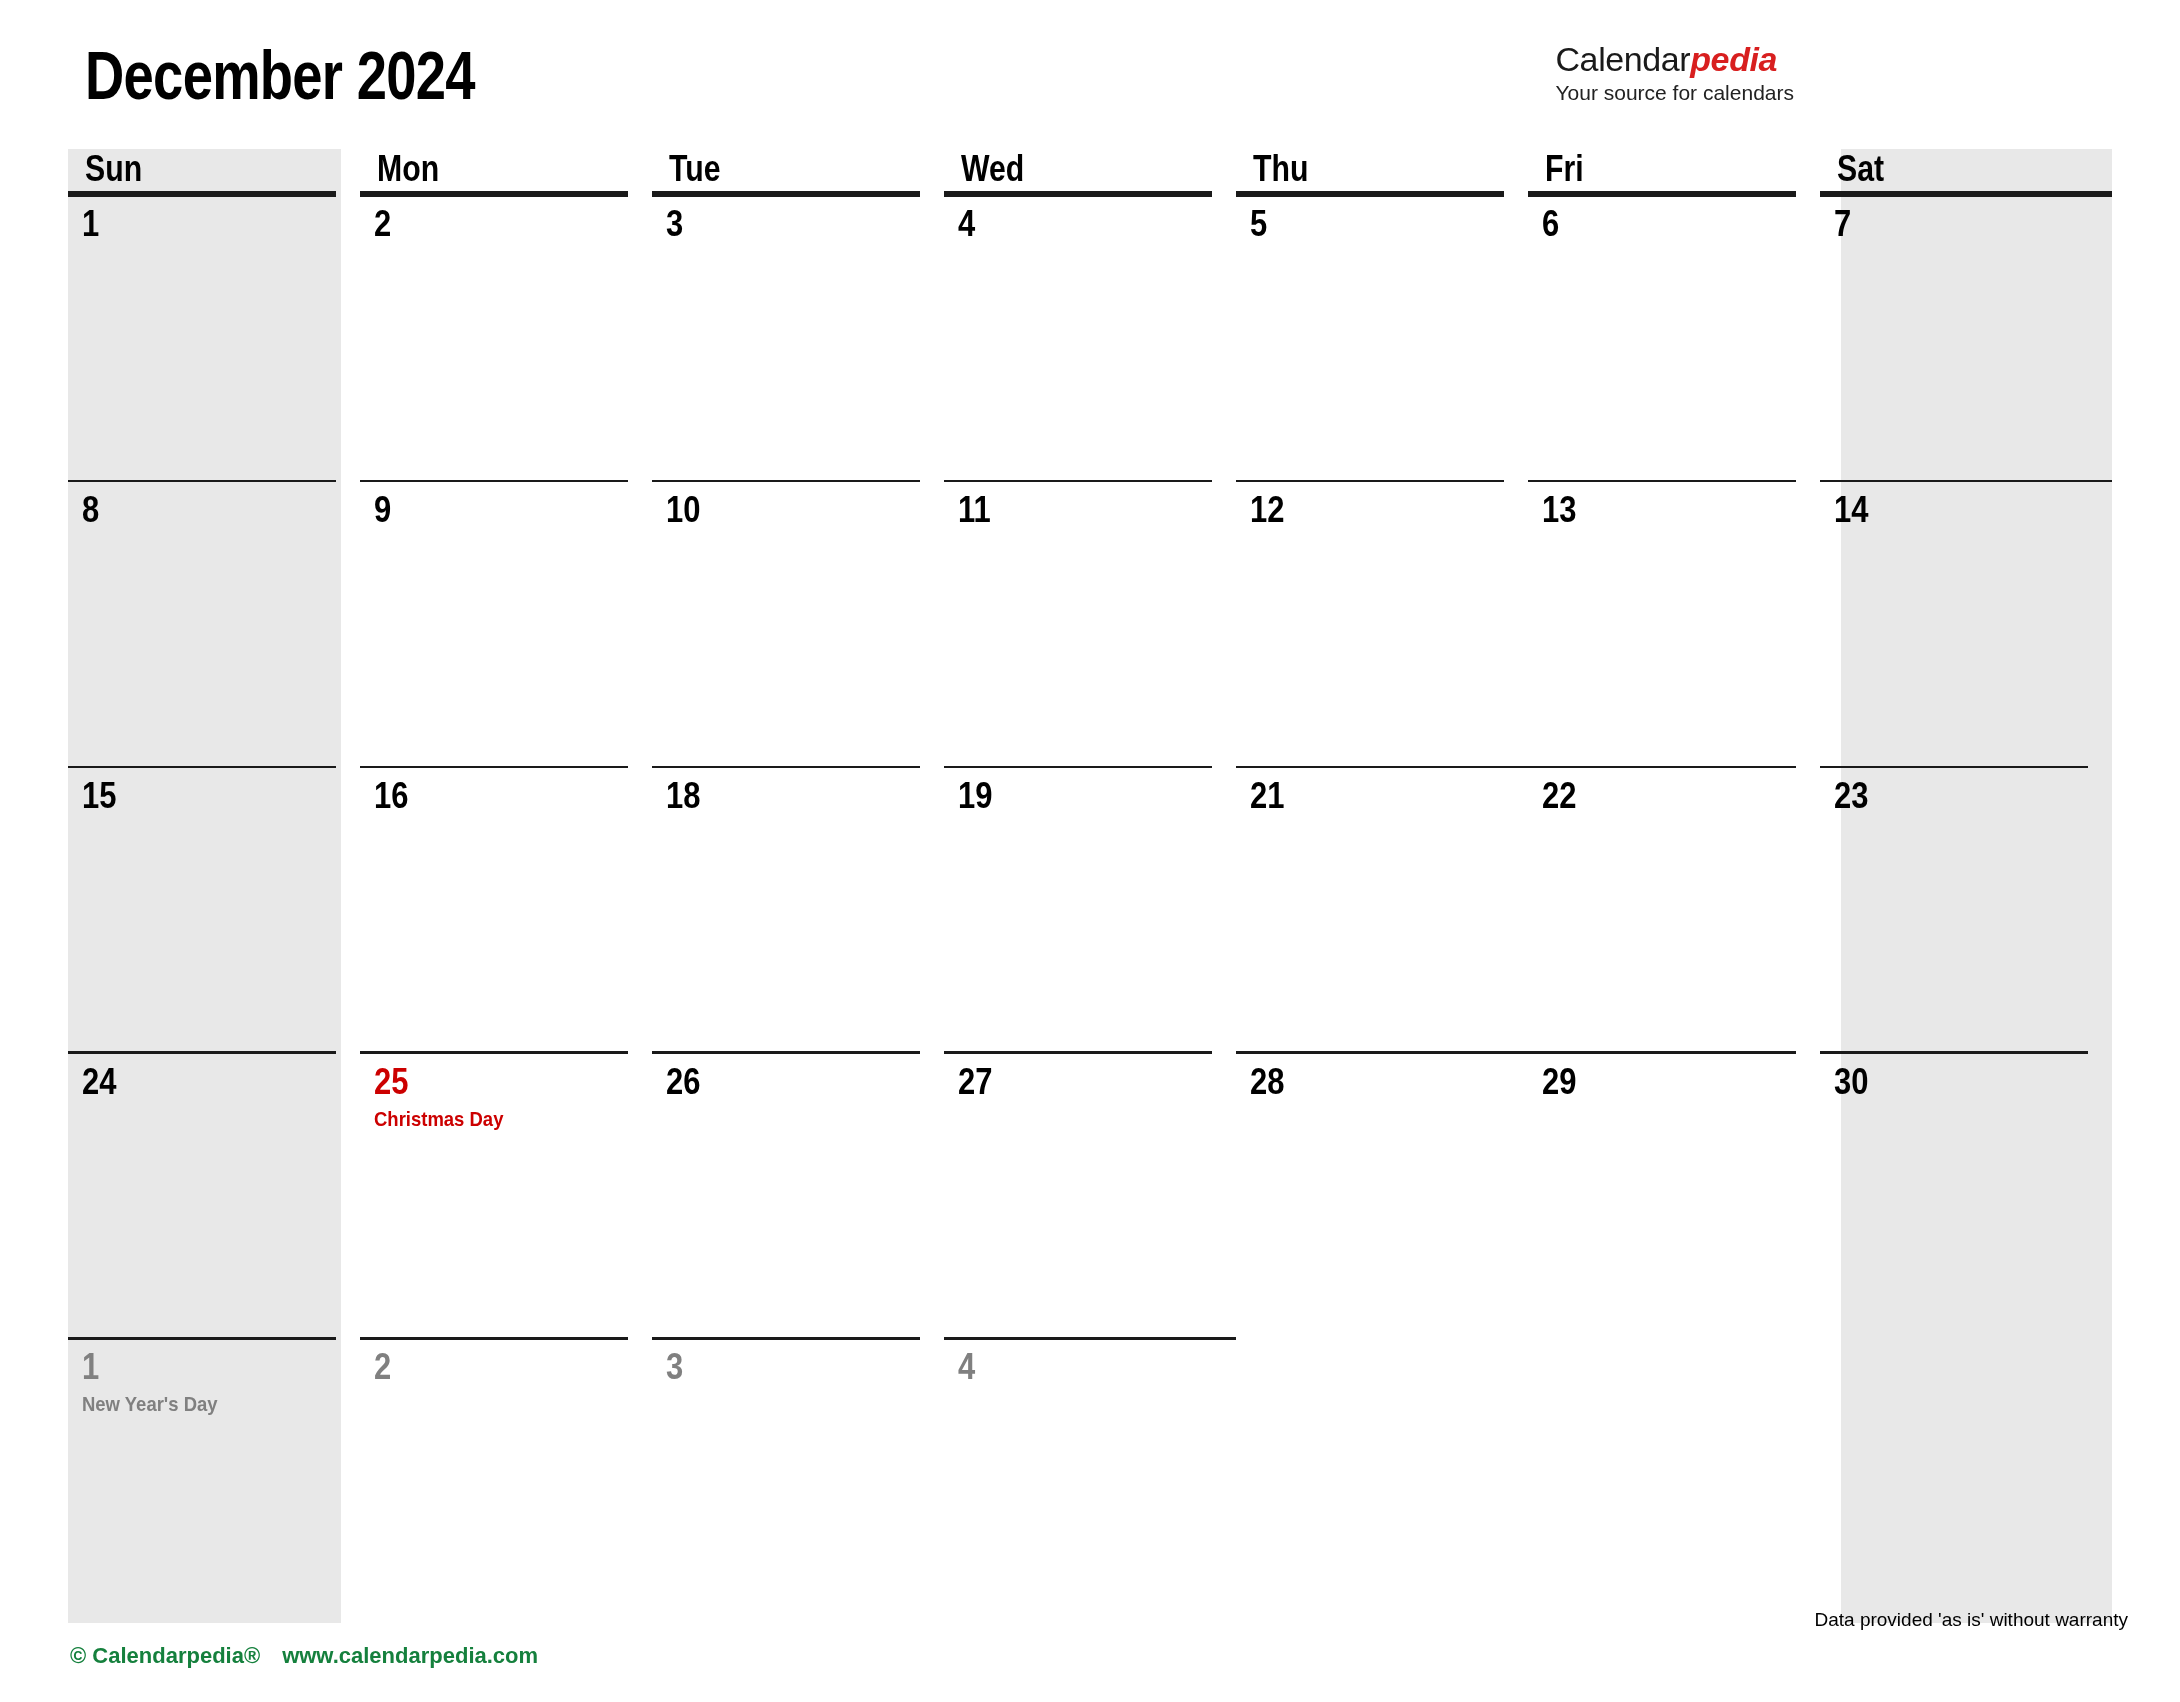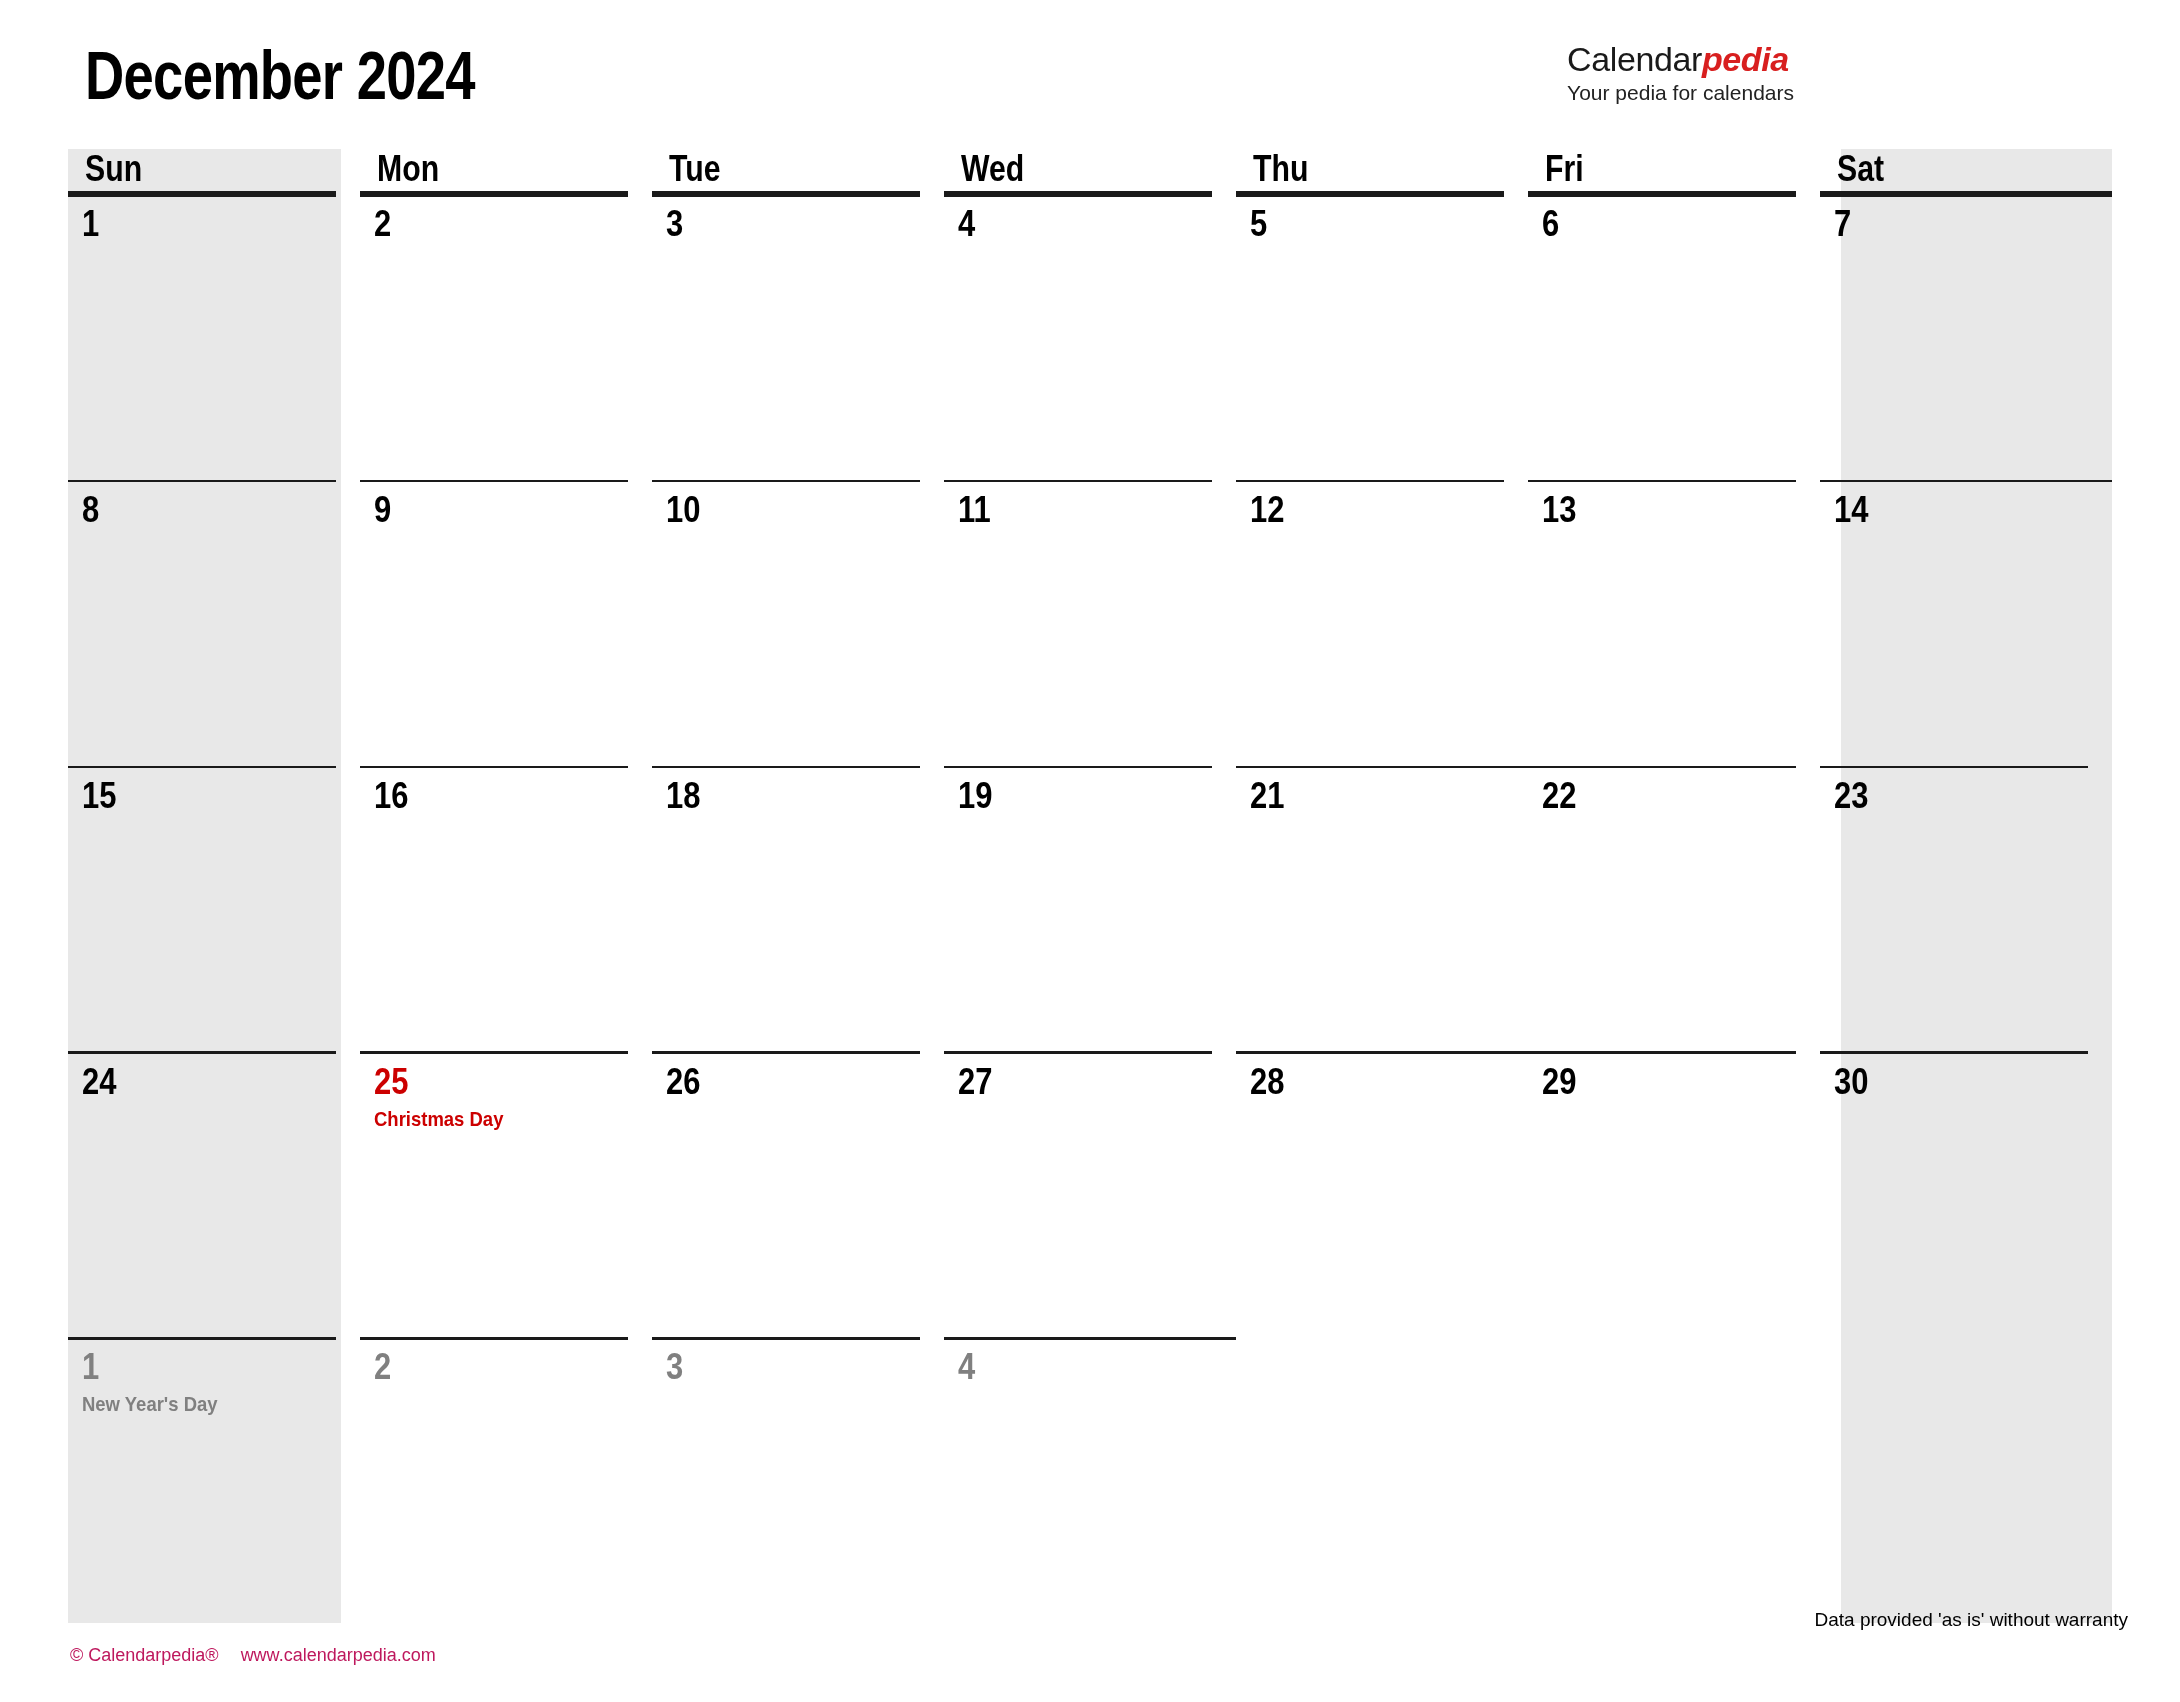--- a/index.html
+++ b/index.html
@@ -125,43 +125,44 @@
   .cell.holiday .daynum,
   .cell.holiday .event { color:#cc0000; }
 
   .cell.other .daynum,
   .cell.other .event { color:#808080; }
 
   
   #footer { position:absolute; left:0; bottom:0; width:2181px; height:80px; }
   #footer-left {
     position:absolute; left:70px; top:19px;
-    font-size:18px; line-height:27px; color:#be185d;
-    white-space:nowrap;
-    font-family:"Liberation Sans", sans-serif;
+    font-size:22px; line-height:27px; color:#15803d;
+    white-space:nowrap;
+    font-family:"Liberation Sans", sans-serif;
+    font-weight:bold;
   }
   #footer-left .sep { display:inline-block; width:22px; }
   #footer-right {
     position:absolute; right:53px; top:-15.3px;
     font-size:19px; line-height:24px; color:#000000;
     white-space:nowrap;
     font-family:"Liberation Sans", sans-serif;
   }
 </style>
 </head>
 <body>
 
 <div id="header">
   <div id="page-title">December 2024</div>
 
   <div id="logo">
     <div id="logo-wordmark">
       <span class="w-black">Calendar</span><span class="w-red">pedia</span>
     </div>
-    <div id="logo-tagline">Your pedia for calendars</div>
+    <div id="logo-tagline">Your source for calendars</div>
   </div>
 </div>
 
 <div id="calendar">
   <div class="weekend-bg sun"></div>
   <div class="weekend-bg sat"></div>
   <div id="grid">
       <div class="dow col-0">
         <div class="dow-label">Sun</div>
       </div>

